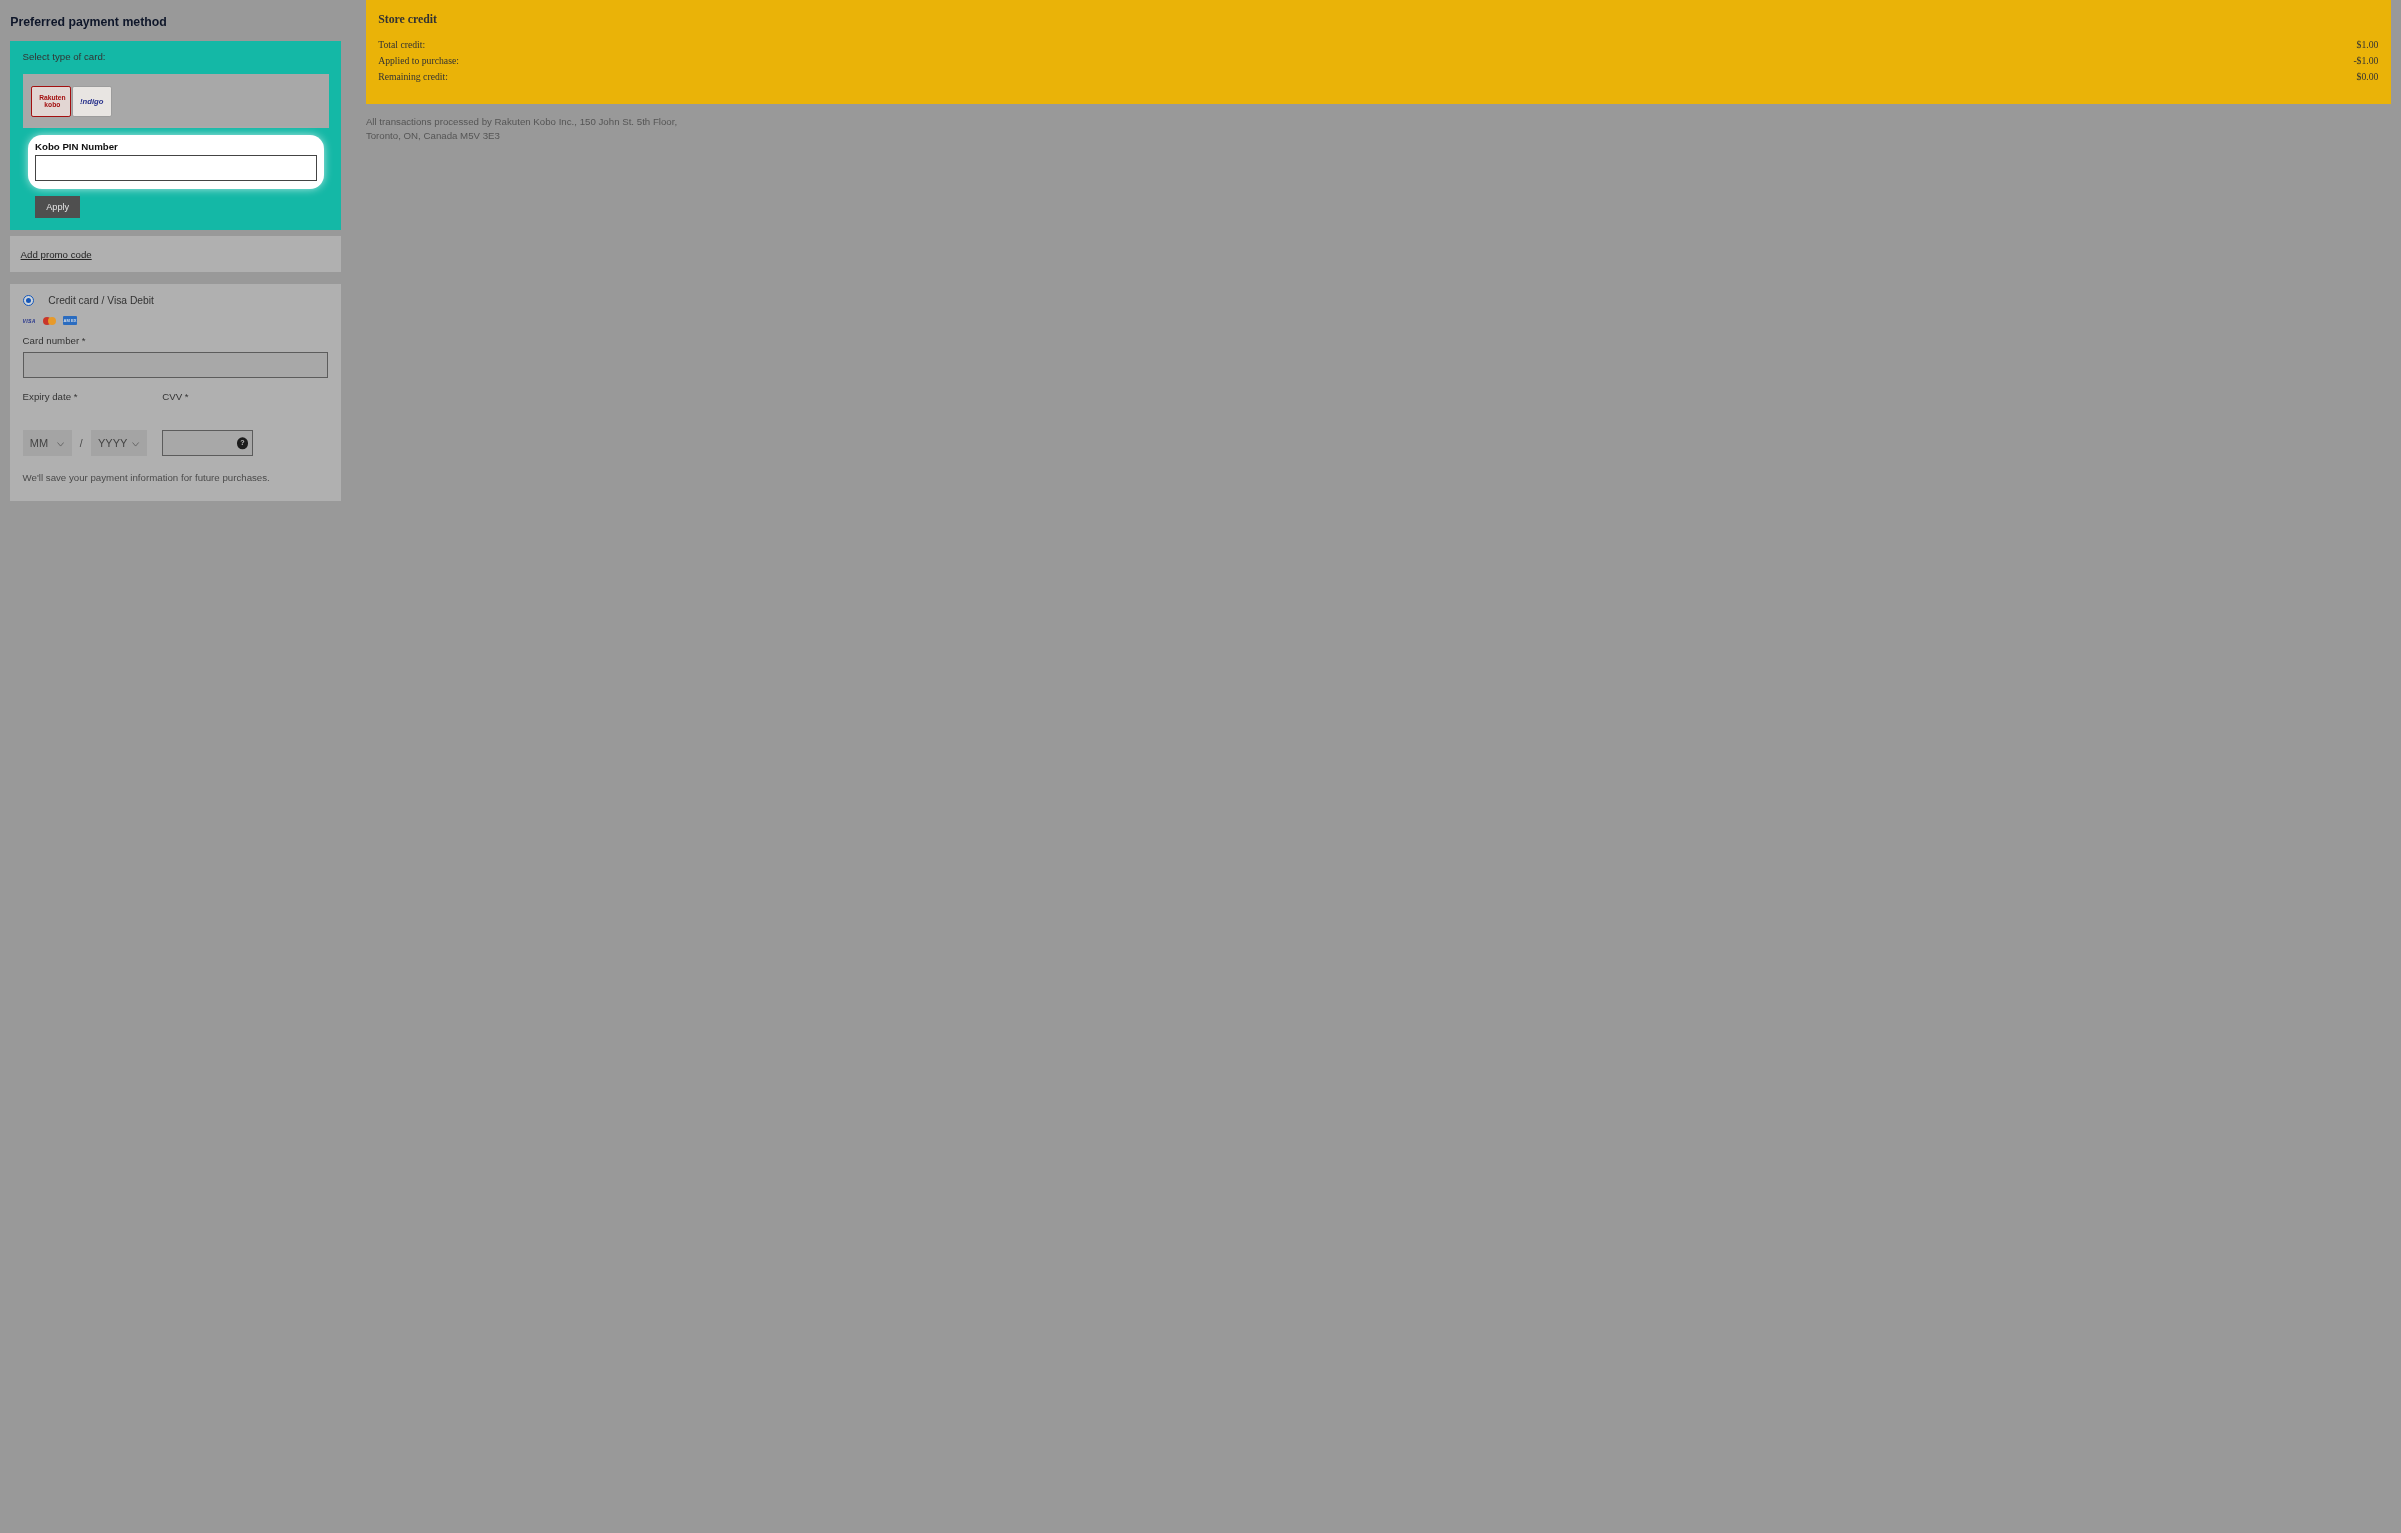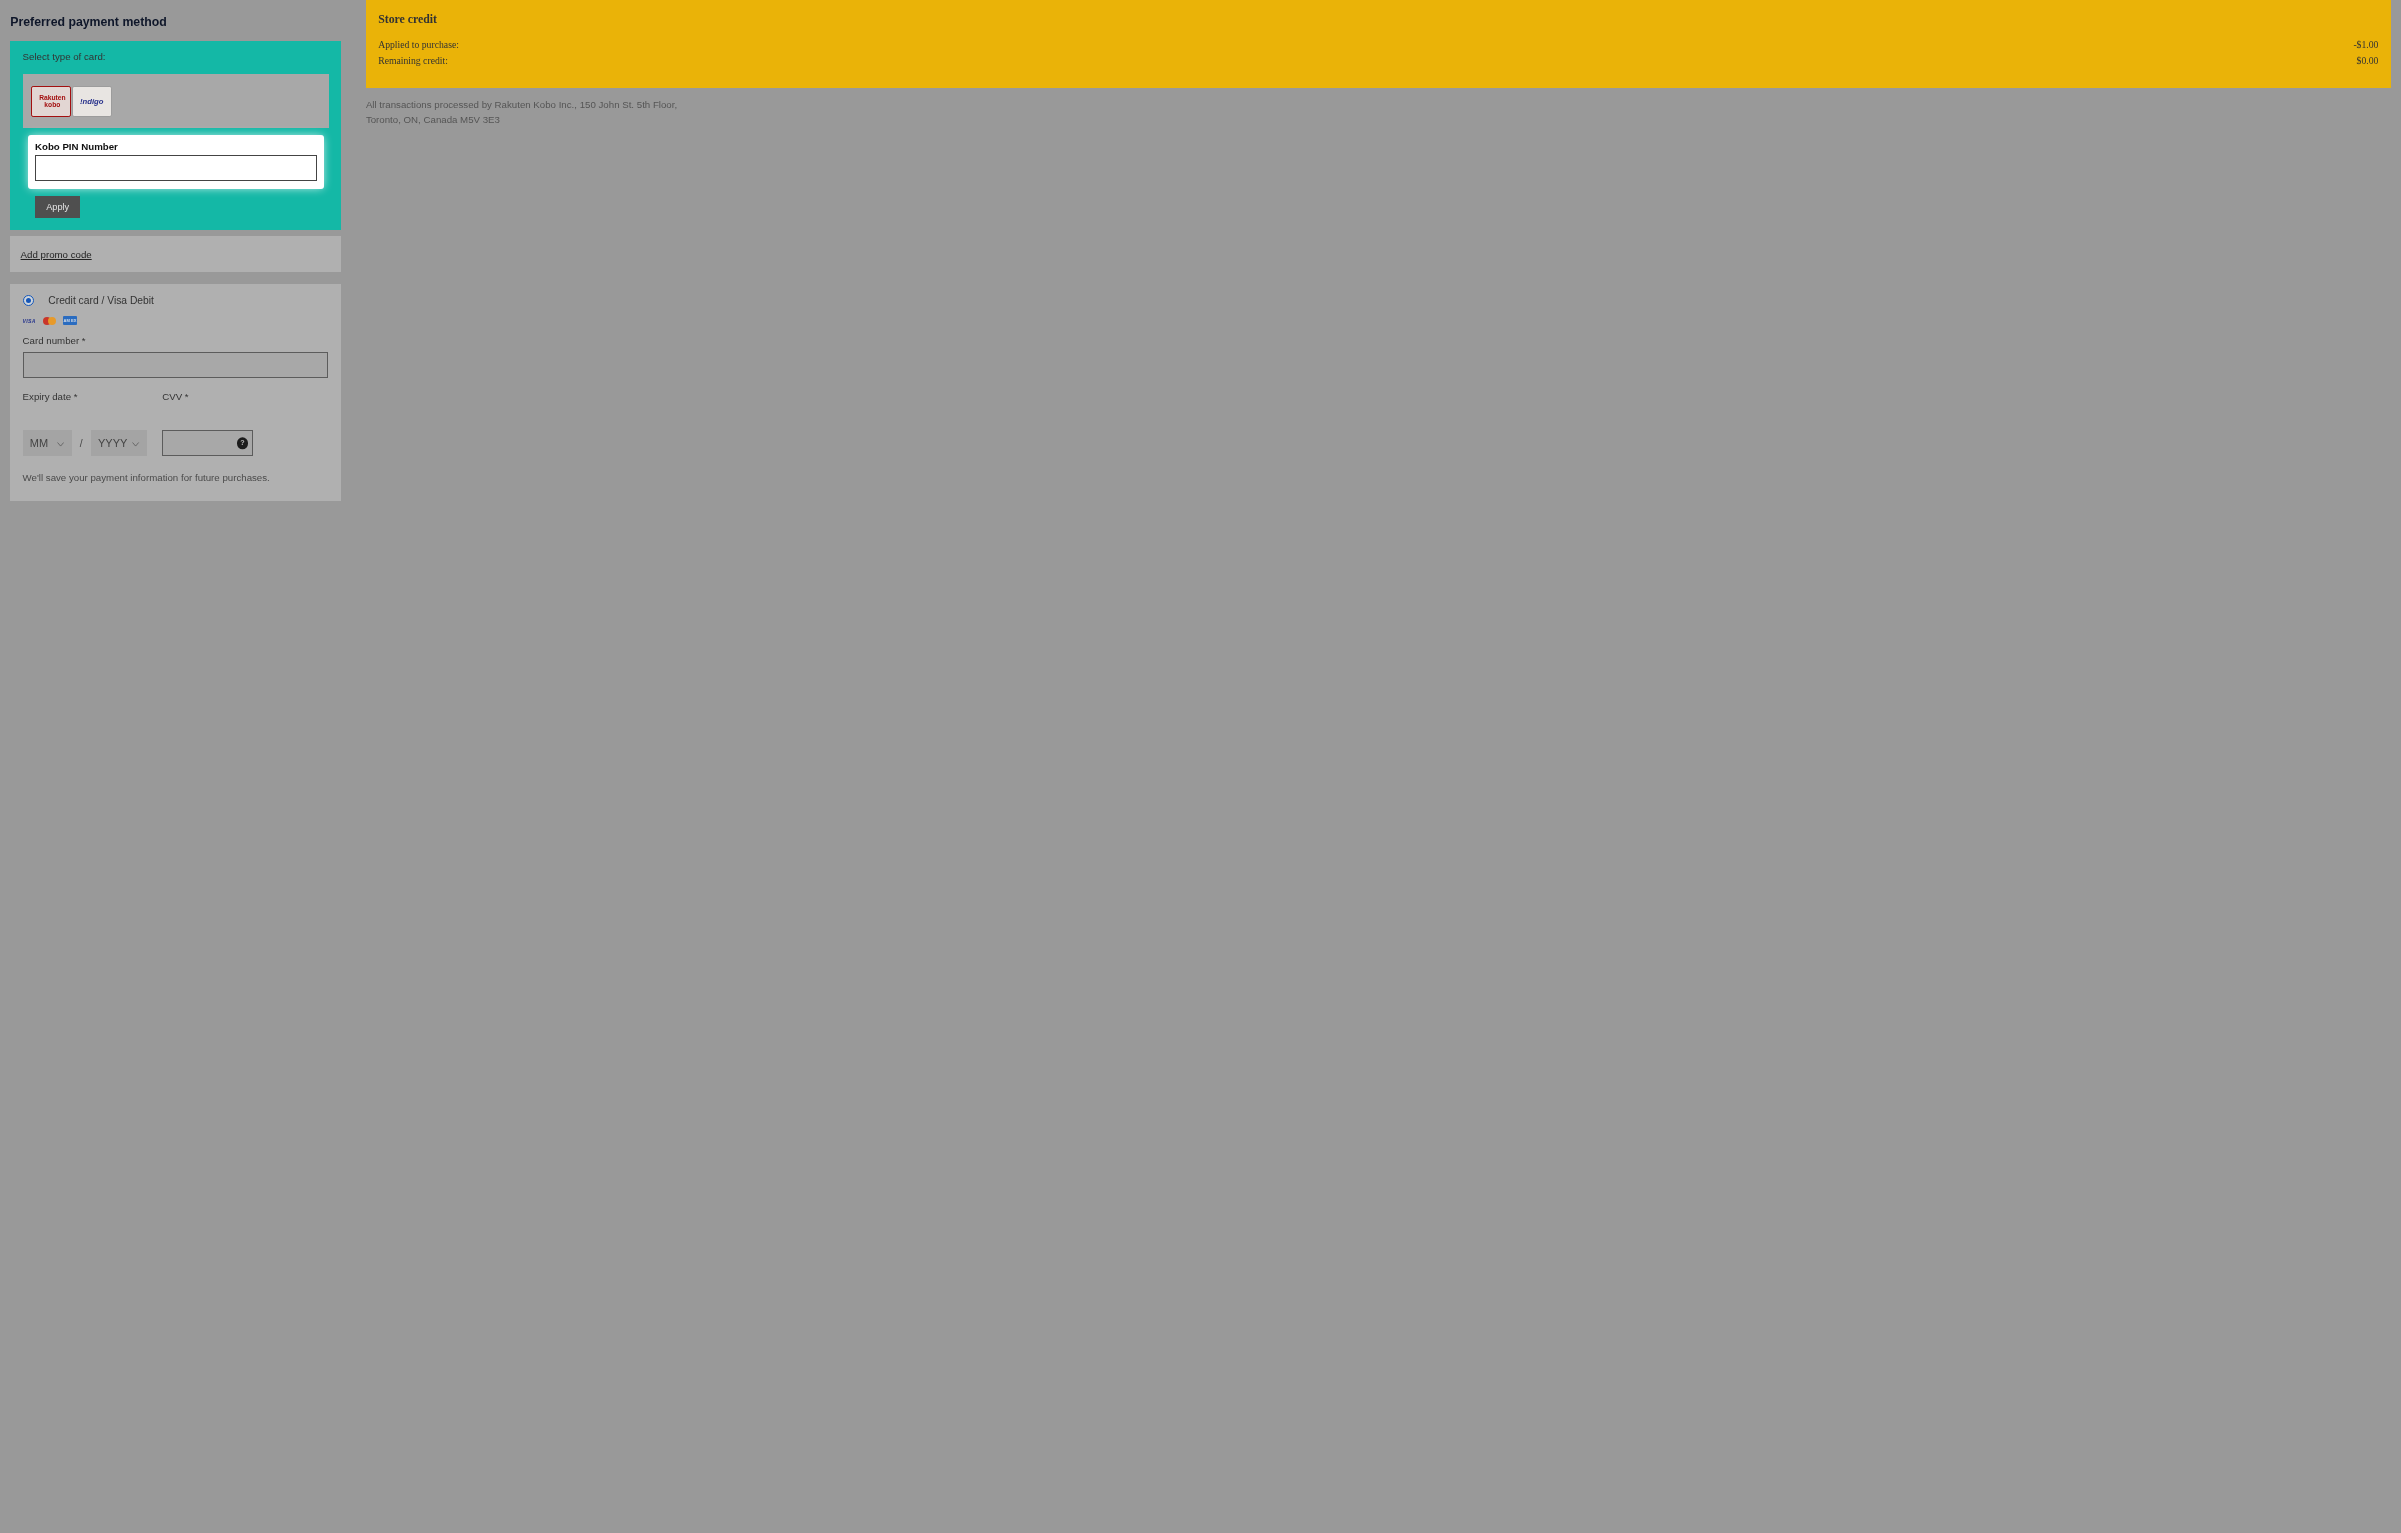--- a/index.html
+++ b/index.html
@@ -62,21 +62,21 @@
   .card-chip.selected {
     border: 1.5px solid #a30f0f;
     background: #e2d6d3;
   }
   .kobo-chip { font-size: 6.7px; color: #a30f0f; line-height: 1.05; text-align: left; padding-left: 3.1px;}
   .indigo-chip { font-size: 7.7px; color: #28328c; font-style: italic;}
 
   
   .pin-panel {
     background: #ffffff;
-    border-radius: 2px;
+    border-radius: 13px;
     padding: 5.1px 6.2px 7.2px 6.2px;
     margin: 8.2px 6.2px 7.2px 6.2px;
     box-shadow: 0 0 0 1px #fff, 0 0 9.2px rgba(255,255,255,0.8);
   }
   .pin-label { font-size: 9.7px; font-weight: 600; margin-bottom: 3.1px; color: #111; }
   .pin-input {
     width: 100%;
     height: 26px;
     border: 1px solid #444;
     font-size: 9.2px;
@@ -276,20 +276,24 @@
       </div>
 
       <div class="save-note">We'll save your payment information for future purchases.</div>
     </div>
   </div>
 
   <div class="right-col">
     <div class="store-credit-panel">
       <h3>Store credit</h3>
       <div class="sc-row">
+        <span>Total credit:</span>
+        <span class="val">$1.00</span>
+      </div>
+      <div class="sc-row">
         <span>Applied to purchase:</span>
         <span class="val">-$1.00</span>
       </div>
       <div class="sc-row">
         <span>Remaining credit:</span>
         <span class="val">$0.00</span>
       </div>
     </div>
 
     <div class="disclaimer">All transactions processed by Rakuten Kobo Inc., 150 John St. 5th Floor, Toronto, ON, Canada M5V 3E3</div>

